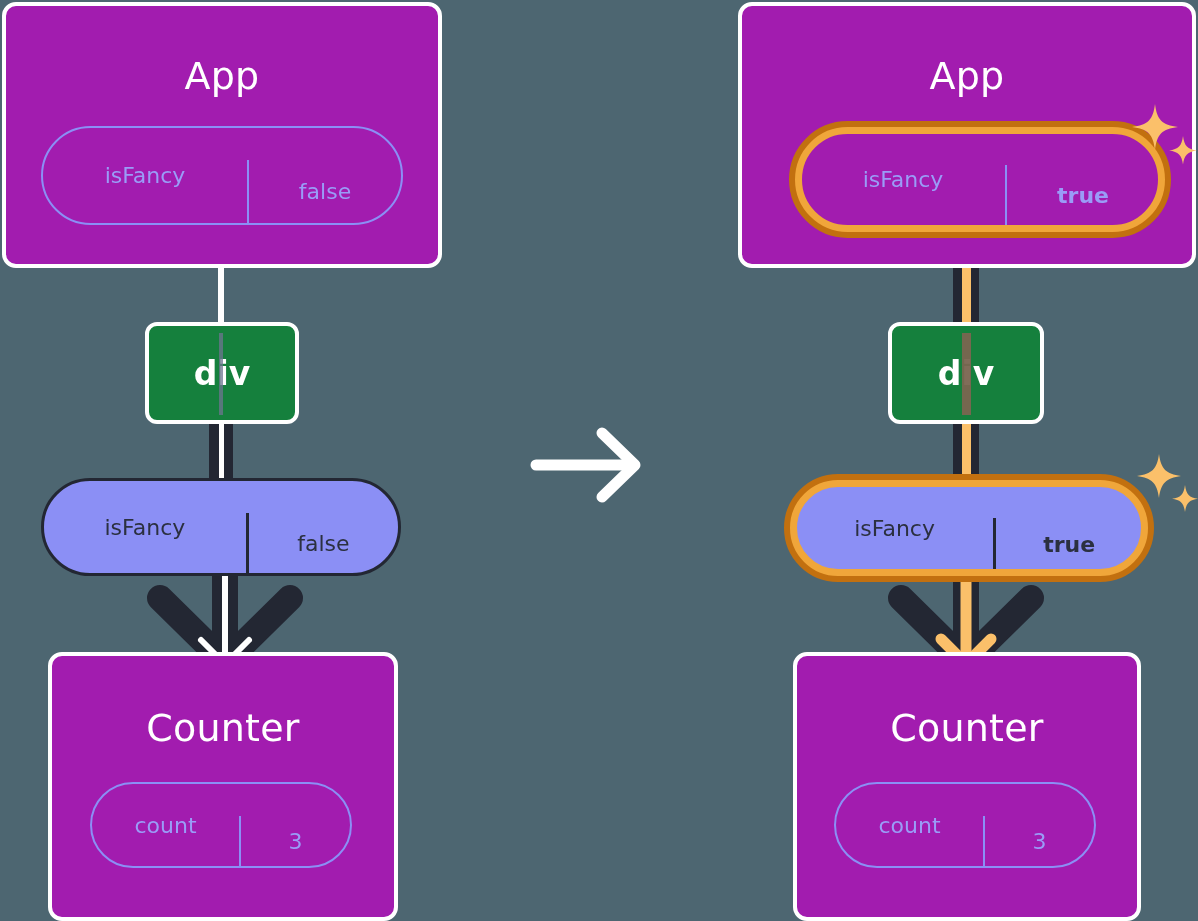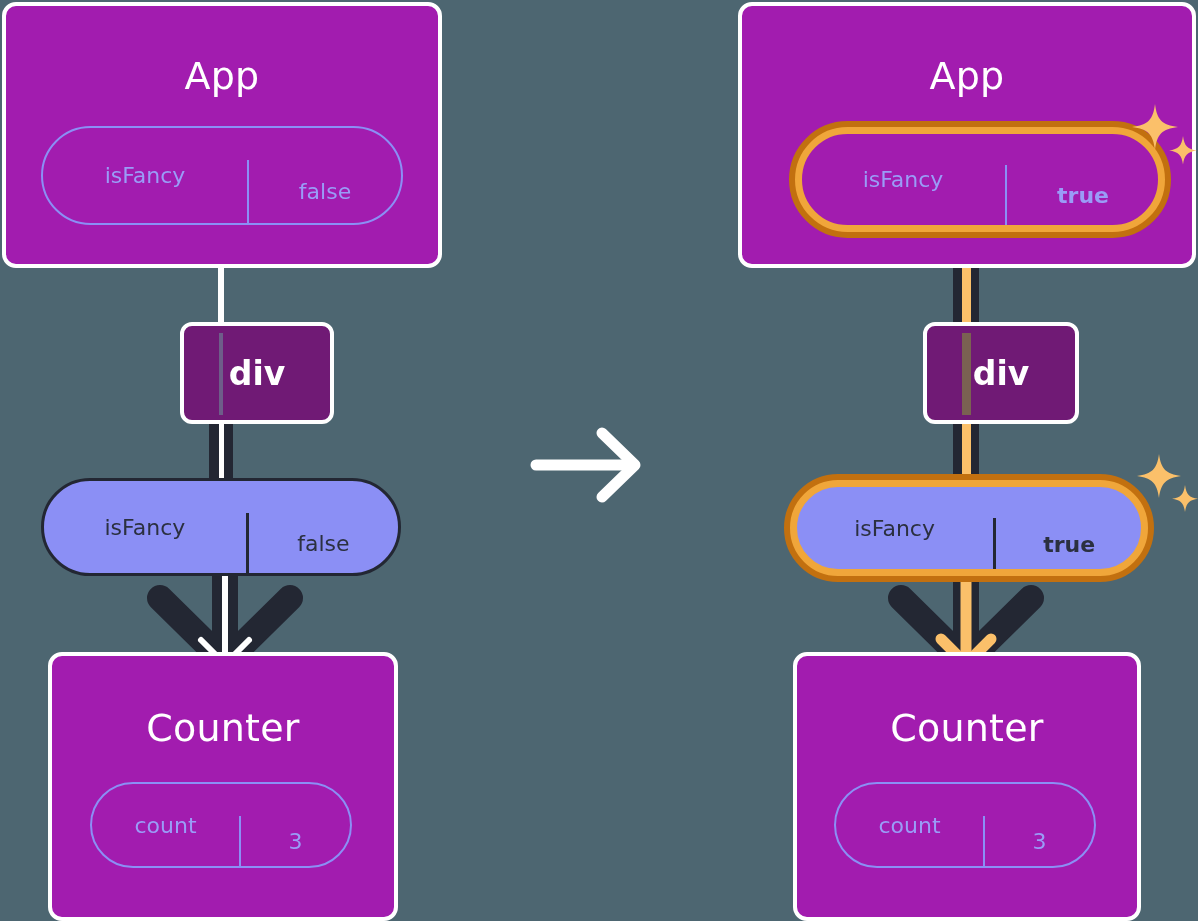--- a/index.html
+++ b/index.html
@@ -23,28 +23,27 @@
   }
   .card-title{
     position:absolute;left:0;right:0;
     text-align:center;
     color:#ffffff;
     font-size:38px;
     letter-spacing:.2px;
   }
   .tag{
     position:absolute;
-    background:#701a75;
+    background:#15803d;
     border:4px solid #ffffff;
     border-radius:12px;
     box-sizing:border-box;
     display:flex;align-items:center;justify-content:center;
     color:#ffffff;font-size:33px;font-weight:700;
     z-index:6;
-    margin-left:35px;
   }
 
   
   .pill{
     position:absolute;
     box-sizing:border-box;
     display:flex;align-items:stretch;
     border-radius:999px;
     z-index:6;
   }

